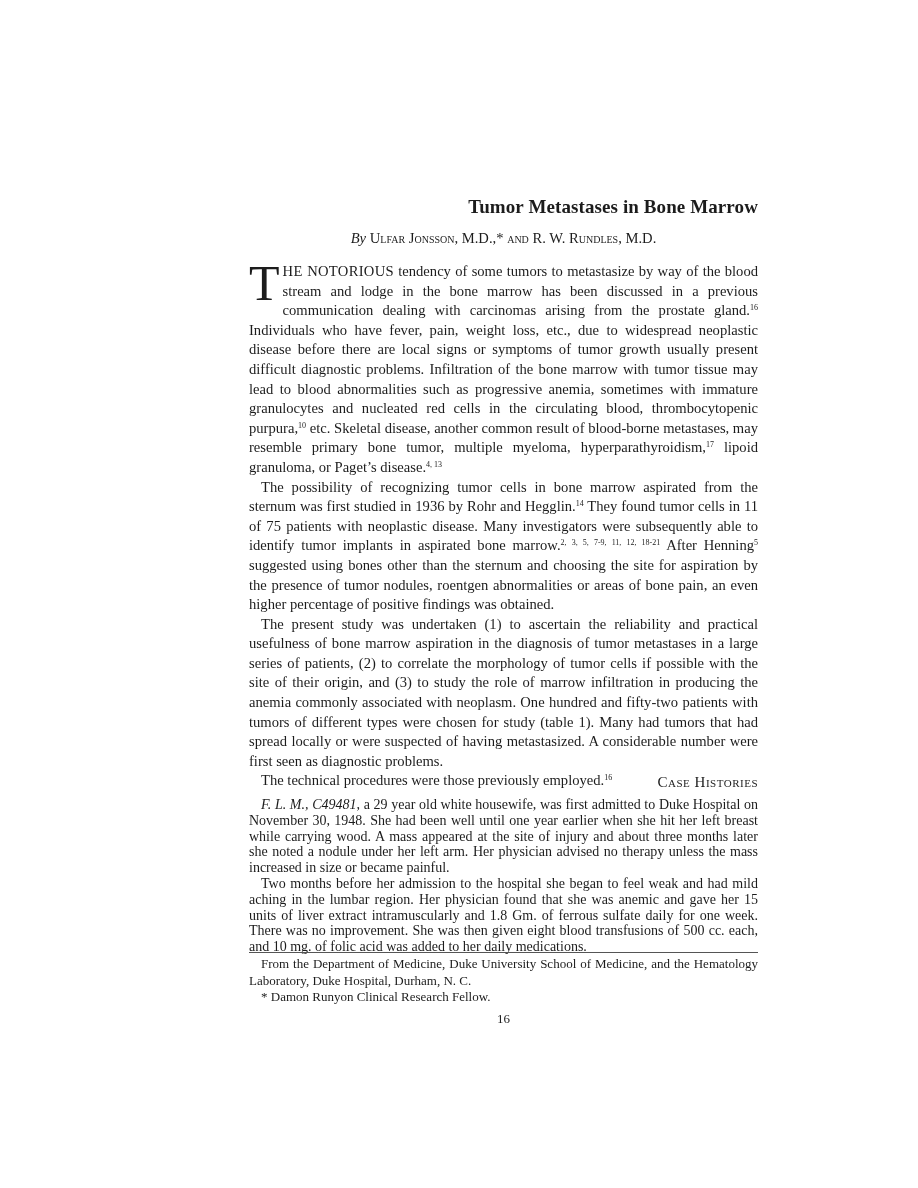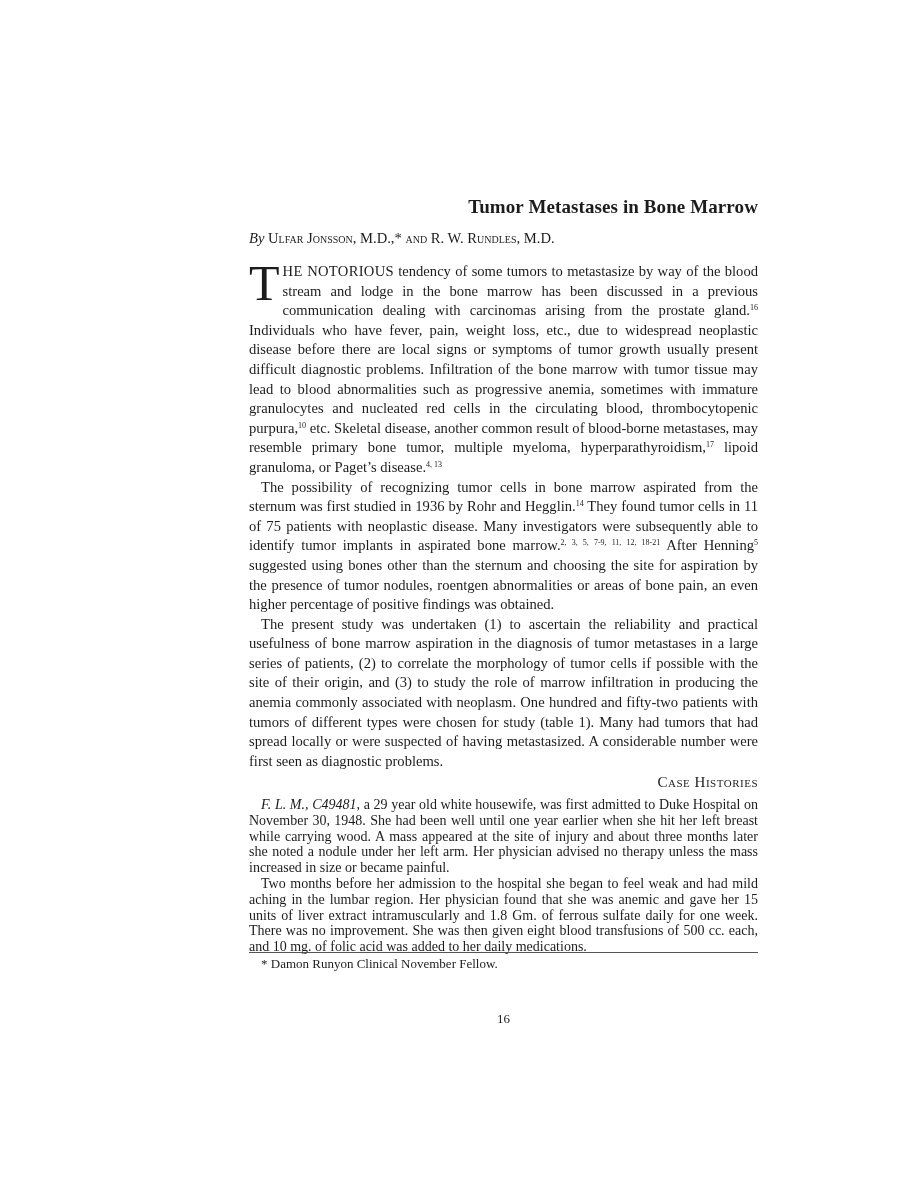--- a/index.html
+++ b/index.html
@@ -1,21 +1,21 @@
 <!DOCTYPE html>
 <html><head>
 <meta charset="utf-8">
 <style>
   html, body { margin: 0; padding: 0; background: #ffffff; }
   body { width: 918px; height: 1188px; position: relative; overflow: hidden; color: #1c1c1c;
          font-family: "Liberation Serif", "DejaVu Serif", serif; }
   .page { position: absolute; left: 249px; top: 0; width: 509px; }
   .title { position: absolute; top: 196px; left: 0; width: 509px; text-align: right;
            font-weight: bold; font-size: 19px; letter-spacing: 0.1px; }
-  .byline { position: absolute; top: 230px; left: 0; width: 509px; text-align: left; font-size: 14.6px; }
+  .byline { position: absolute; top: 230px; left: 0; width: 509px; text-align: center; font-size: 14.6px; }
   .byline .by { font-style: italic; }
   .sc { font-variant: small-caps; }
   .body { position: absolute; top: 262px; left: 0; width: 509px; font-size: 14.6px; line-height: 19.6px;
           text-align: justify; }
   .body p { margin: 0; text-indent: 12px; }
   .body p.first { text-indent: 0; }
   .dropcap { float: left; font-size: 50px; line-height: 38px; margin: 2px 3px 0 0; font-weight: normal; }
   .upper { letter-spacing: 0.3px; }
   sup { font-size: 8px; line-height: 0; vertical-align: 5px; }
   .section-head { position: absolute; top: 774px; left: 0; width: 509px; text-align: right; font-size: 15px;
@@ -44,29 +44,31 @@
     <span class="sc">R. W. Rundles</span><span>, M.D.</span>
   </div>
 
   <div class="body">
     <p class="first"><span class="dropcap">T</span><span class="upper">HE NOTORIOUS</span><span> tendency of some tumors to metastasize by way of the blood stream and lodge in the bone marrow has been discussed in a previous communication dealing with carcinomas arising from the prostate gland.</span><sup>16</sup><span> Individuals who have fever, pain, weight loss, etc., due to widespread neoplastic disease before there are local signs or symptoms of tumor growth usually present difficult diagnostic problems. Infiltration of the bone marrow with tumor tissue may lead to blood abnormalities such as progressive anemia, sometimes with immature granulocytes and nucleated red cells in the circulating blood, thrombocytopenic purpura,</span><sup>10</sup><span> etc. Skeletal disease, another common result of blood-borne metastases, may resemble primary bone tumor, multiple myeloma, hyperparathyroidism,</span><sup>17</sup><span> lipoid granuloma, or Paget’s disease.</span><sup>4, 13</sup></p>
 
     <p><span>The possibility of recognizing tumor cells in bone marrow aspirated from the sternum was first studied in 1936 by Rohr and Hegglin.</span><sup>14</sup><span> They found tumor cells in 11 of 75 patients with neoplastic disease. Many investigators were subsequently able to identify tumor implants in aspirated bone marrow.</span><sup>2, 3, 5, 7-9, 11, 12, 18-21</sup><span> After Henning</span><sup>5</sup><span> suggested using bones other than the sternum and choosing the site for aspiration by the presence of tumor nodules, roentgen abnormalities or areas of bone pain, an even higher percentage of positive findings was obtained.</span></p>
 
     <p>The present study was undertaken (1) to ascertain the reliability and practical usefulness of bone marrow aspiration in the diagnosis of tumor metastases in a large series of patients, (2) to correlate the morphology of tumor cells if possible with the site of their origin, and (3) to study the role of marrow infiltration in producing the anemia commonly associated with neoplasm. One hundred and fifty-two patients with tumors of different types were chosen for study (table 1). Many had tumors that had spread locally or were suspected of having metastasized. A considerable number were first seen as diagnostic problems.</p>
 
+    <p><span>The technical procedures were those previously employed.</span><sup>16</sup></p>
   </div>
 
   <div class="section-head">Case Histories</div>
 
   <div class="case">
     <p><em>F. L. M., C49481</em><span>, a 29 year old white housewife, was first admitted to Duke Hospital on November 30, 1948. She had been well until one year earlier when she hit her left breast while carrying wood. A mass appeared at the site of injury and about three months later she noted a nodule under her left arm. Her physician advised no therapy unless the mass increased in size or became painful.</span></p>
     <p>Two months before her admission to the hospital she began to feel weak and had mild aching in the lumbar region. Her physician found that she was anemic and gave her 15 units of liver extract intramuscularly and 1.8 Gm. of ferrous sulfate daily for one week. There was no improvement. She was then given eight blood transfusions of 500 cc. each, and 10 mg. of folic acid was added to her daily medications.</p>
   </div>
 
   <div class="rule"></div>
 
   <div class="footnotes">
-    <p>* Damon Runyon Clinical November Fellow.</p>
+    <p>From the Department of Medicine, Duke University School of Medicine, and the Hematology Laboratory, Duke Hospital, Durham, N. C.</p>
+    <p>* Damon Runyon Clinical Research Fellow.</p>
   </div>
 
   <div class="folio">16</div>
 </div>
 
 </body></html>

